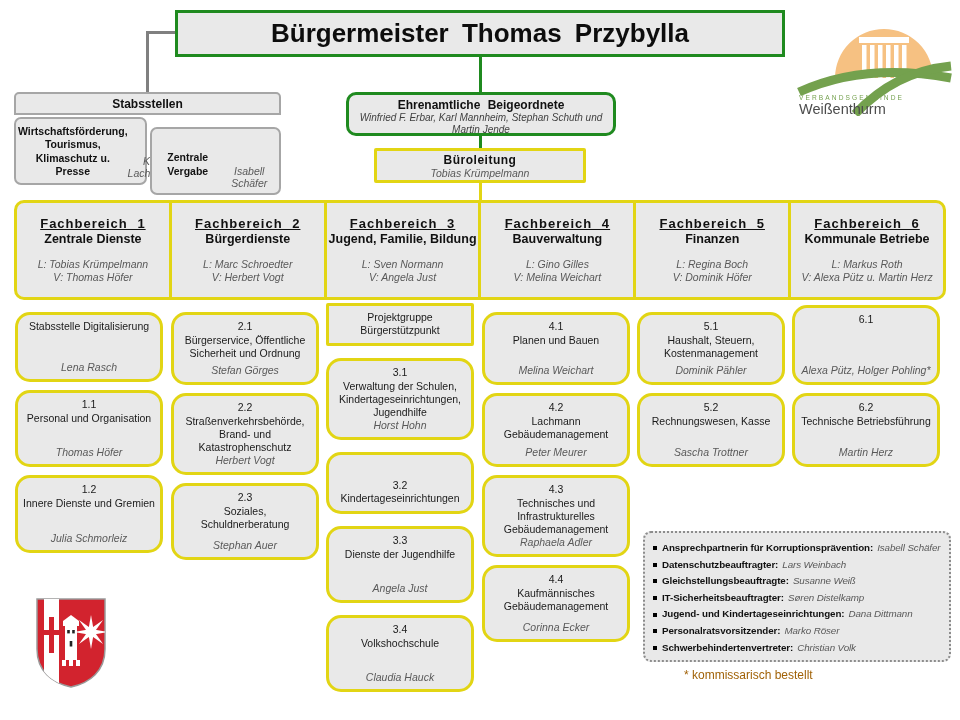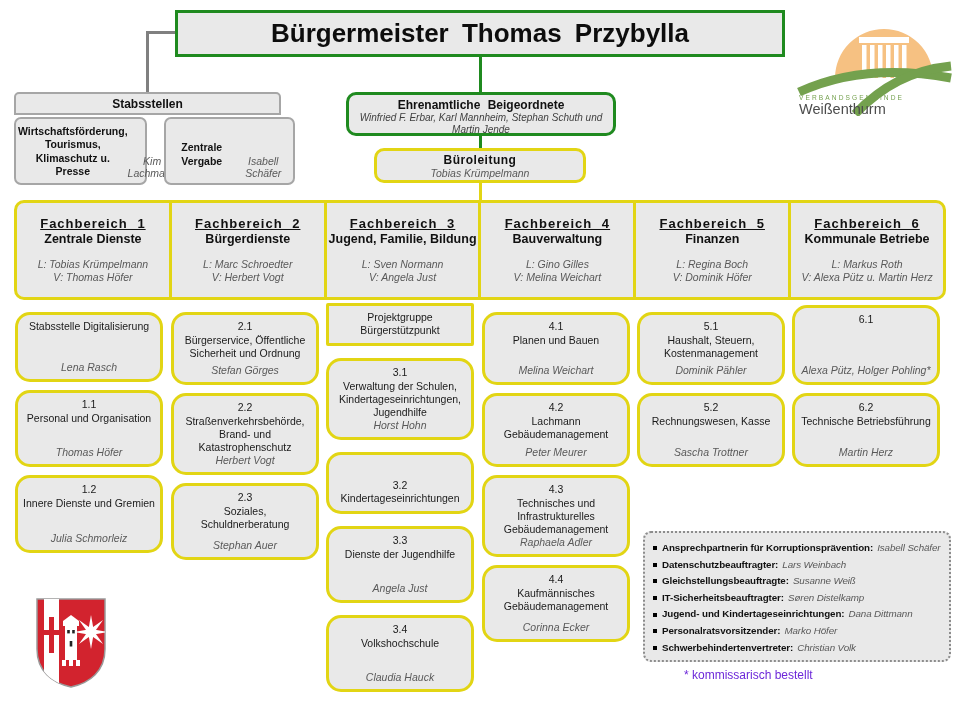--- a/index.html
+++ b/index.html
@@ -23,32 +23,32 @@
     font-size:26px; font-weight:bold; word-spacing:6px; color:#0d0d0d; }
 
   
   .stab-header { position:absolute; left:14px; top:92px; width:267px; height:23px; box-sizing:border-box;
     background:var(--box-fill,#e9e9e9); border:2px solid var(--box-border-gray,#a6a6a6); border-radius:5px 5px 0 0;
     display:flex; align-items:center; justify-content:center; font-weight:bold; font-size:12px; }
   .stab-box { position:absolute; top:117px; height:68px; box-sizing:border-box;
     background:var(--box-fill,#e9e9e9); border:2px solid var(--box-border-gray,#a6a6a6); border-radius:7px;
     display:flex; flex-direction:row; align-items:center; text-align:center; padding:5px 2px 4px; }
   #stab-box-0 { left:14px;  width:133px; }
-  #stab-box-1 { left:164px; width:131px; padding-top:11px; }
+  #stab-box-1 { left:150px; width:131px; padding-top:11px;margin-top:10px; }
   .stab-title { font-weight:bold; font-size:10.5px; line-height:1.25; }
   .stab-name  { margin-top:auto; font-style:italic; color:#595959; font-size:10.5px; }
 
   
   .beig-box { position:absolute; left:346px; top:92px; width:270px; height:44px; box-sizing:border-box;
     border:3px solid var(--green,#1f8a1f); border-radius:10px; background:var(--box-fill,#e9e9e9);
     text-align:center; padding-top:3px; }
   .beig-title { font-weight:bold; font-size:12px; word-spacing:4px; }
   .beig-names { font-style:italic; font-size:10px; color:#404040; line-height:1.15; }
   .buero-box { position:absolute; left:374px; top:148px; width:212px; height:35px; box-sizing:border-box;
-    border:3px solid var(--yellow,#e2d514); border-radius:10px; background:var(--box-fill,#e9e9e9);
+    border:3px solid var(--yellow,#e2d514); border-radius:2px; background:var(--box-fill,#e9e9e9);
     text-align:center; padding-top:2px; }
   .buero-title { font-weight:bold; font-size:12px; letter-spacing:0.5px; }
   .buero-name  { font-style:italic; font-size:10.5px; color:#595959; }
 
   
   .fb-row { position:absolute; left:14px; top:200px; width:932px; height:100px; box-sizing:border-box;
     border:3px solid var(--yellow,#e2d514); border-radius:10px; background:var(--box-fill,#e9e9e9);
     display:flex; overflow:hidden; }
   .fb-cell { flex:1 1 0; border-left:3px solid var(--yellow,#e2d514); text-align:center; padding-top:13px; box-sizing:border-box; }
   .fb-cell:first-child { border-left:none; }
@@ -77,21 +77,21 @@
 
   
   .officers { position:absolute; left:643px; top:531px; width:308px; height:131px; box-sizing:border-box;
     background:var(--box-fill,#e9e9e9); border:2px dotted #8c8c8c; border-radius:8px;
     padding:7px 6px 5px 8px; overflow:hidden; }
   .off-row { display:flex; align-items:center; font-size:9.8px; line-height:16.6px; white-space:nowrap; letter-spacing:-0.1px; }
   .off-bullet { width:4px; height:4px; background:#000; margin-right:5px; flex:none; }
   .off-label { font-weight:bold; color:#111; }
   .off-name  { font-style:italic; color:#595959; margin-left:4px; }
 
-  .footnote { position:absolute; left:684px; top:668px; font-size:12px; color:#6d28d9; }
+  .footnote { position:absolute; left:684px; top:668px; font-size:12px; color:#a16207; }
 
   
   .crest { position:absolute; left:34px; top:597px; width:74px; height:92px; }
   .vg-logo { position:absolute; left:797px; top:8px; width:156px; height:108px; }
   .fill-red { fill:var(--crest-red,#d2232e); }
   .fill-orange { fill:var(--logo-orange,#f6c182); }
   .stroke-logo-green { stroke:var(--logo-green,#74a14e); }
   .fill-logo-green { fill:var(--logo-green,#74a14e); }
 </style>
 </head>
@@ -329,21 +329,21 @@
       <span class="off-name">Søren Distelkamp</span>
     </div>
     <div class="off-row">
       <span class="off-bullet"></span>
       <span class="off-label">Jugend- und Kindertageseinrichtungen:</span>
       <span class="off-name">Dana Dittmann</span>
     </div>
     <div class="off-row">
       <span class="off-bullet"></span>
       <span class="off-label">Personalratsvorsitzender:</span>
-      <span class="off-name">Marko Höfer</span>
+      <span class="off-name">Marko Röser</span>
     </div>
     <div class="off-row">
       <span class="off-bullet"></span>
       <span class="off-label">Schwerbehindertenvertreter:</span>
       <span class="off-name">Christian Volk</span>
     </div>
   </div>
 
   <div class="footnote">* kommissarisch bestellt</div>
 

